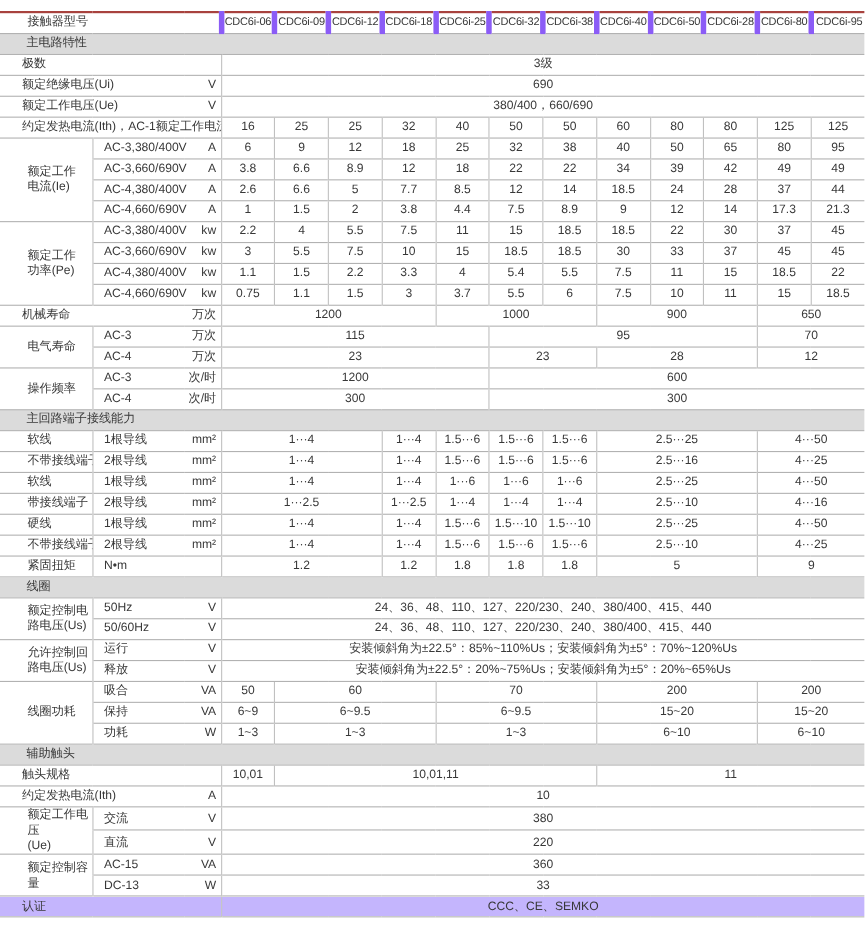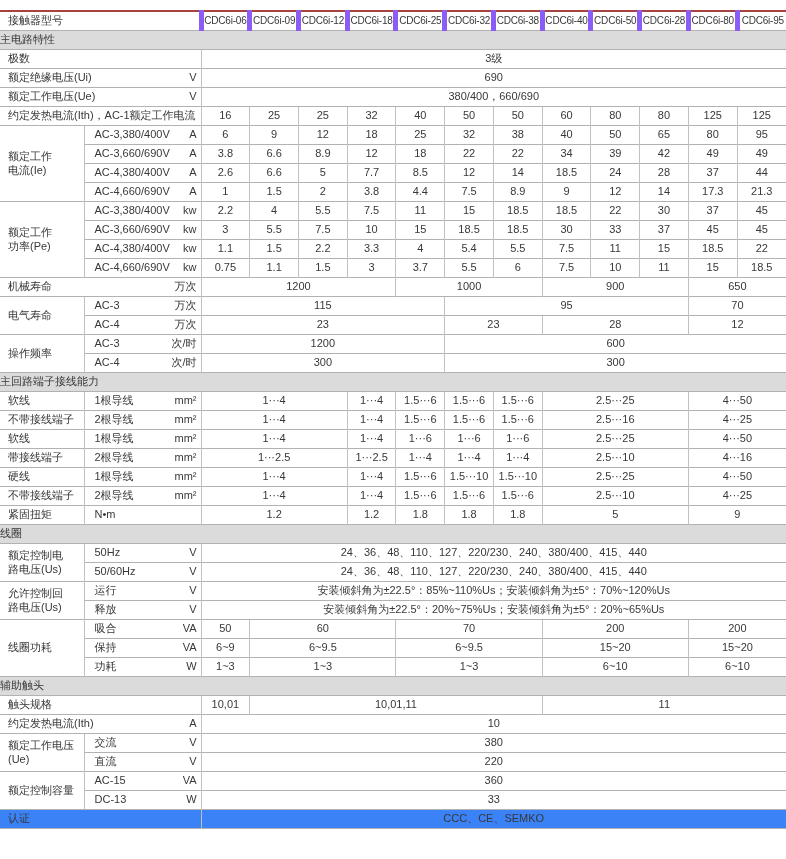--- a/index.html
+++ b/index.html
@@ -31,35 +31,35 @@
   td.model{
     border-left:5px solid #8b5cf6;
     text-align:center;
     font-size:10px;
     letter-spacing:-0.2px;
   }
   td.data{
     border-left:1px solid #c0c0c0;
     text-align:center;
   }
-  td.cell-a{padding-left:8px;}
+  td.cell-a{padding-left:25px;}
   td.cell-a.group{white-space:pre-line;line-height:1.3;}
   td.cell-bc{border-left:1px solid #c0c0c0;}
-  td.label-wide{padding-left:0;}
+  td.label-wide{padding-left:12px;}
   .lblrow{
     display:flex;justify-content:space-between;align-items:center;
     padding-left:8px;padding-right:4px;
   }
   td.cell-bc .lblrow{padding-left:10px;}
   td.section{
     background:#dbdbdb;
-    padding-left:0;
+    padding-left:24px;
     font-size:11px;
   }
-  tr.gray td{background:#3b82f6;}
+  tr.gray td{background:#c4b5fd;}
   .unit{text-align:right;}
 </style>
 </head>
 <body>
 
 <div class="top-spacer"></div>
 
 <table class="spec">
   <colgroup>
     <col style="width:84px">

